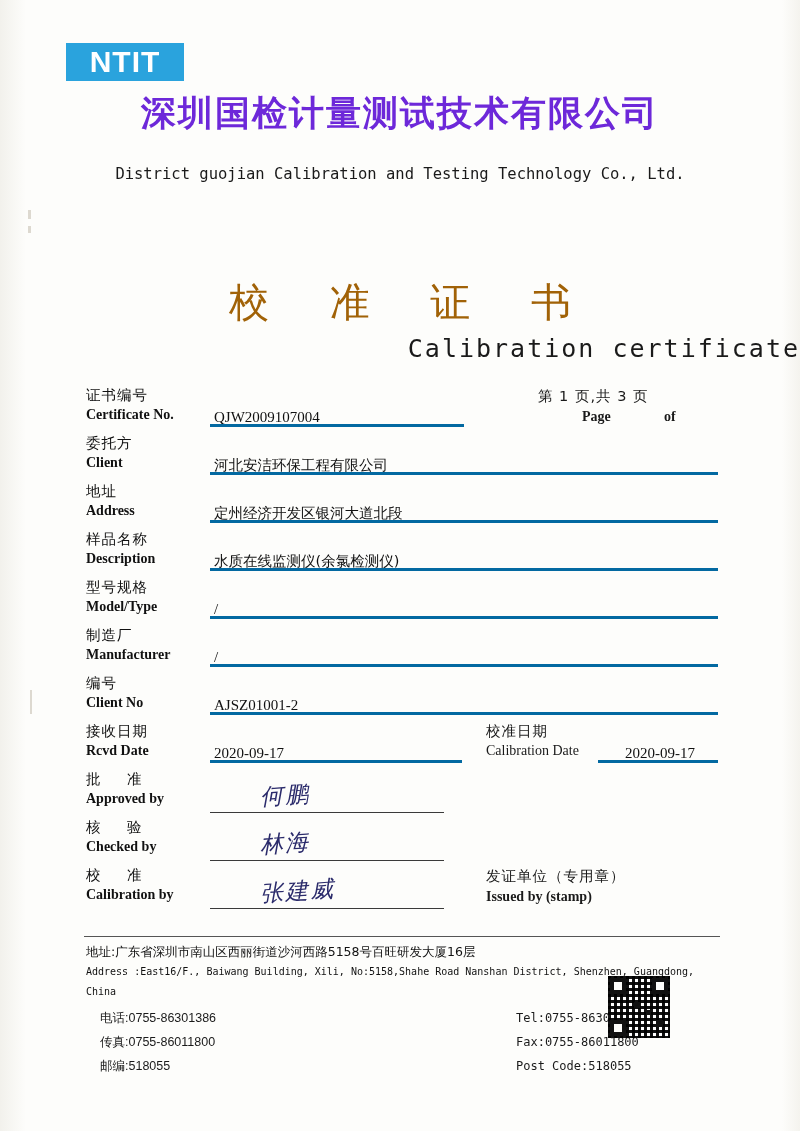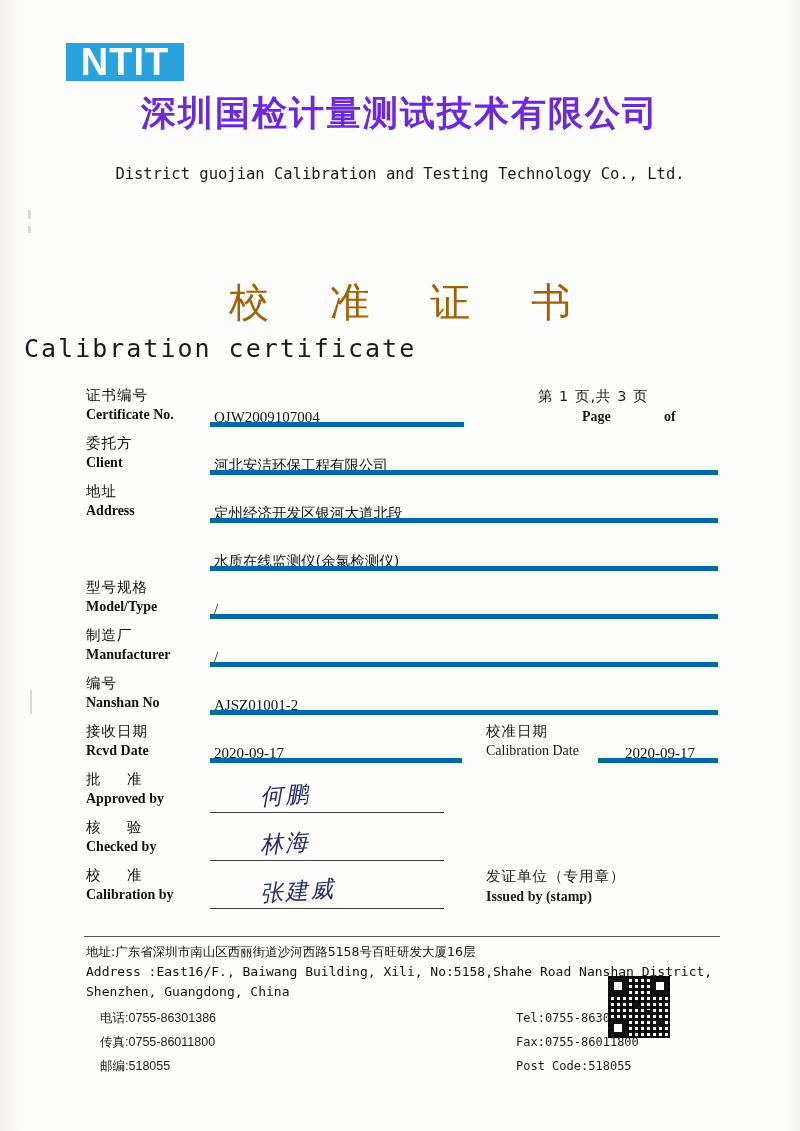--- a/index.html
+++ b/index.html
@@ -43,21 +43,21 @@
     width: 118px;
     height: 38px;
     background: #2aa3dd;
     display: flex;
     align-items: center;
     justify-content: center;
   }
   .logo-text {
     font-family: "Liberation Sans", sans-serif;
     font-weight: bold;
-    font-size: 38px;
+    font-size: 30px;
     letter-spacing: 1px;
     color: #ffffff;
     line-height: 1;
   }
   .company-cn {
     position: absolute;
     left: 0; right: 0;
     top: 90px;
     text-align: center;
     font-family: "DejaVu Sans", sans-serif;
@@ -86,21 +86,21 @@
     font-family: "DejaVu Sans", sans-serif;
     font-size: 40px;
     letter-spacing: 24px;
     text-indent: 24px;
     color: #a16207;
   }
   .title-en {
     position: absolute;
     left: 0; right: 0;
     top: 334px;
-    text-align: left;
+    text-align: right;
     font-family: "DejaVu Sans Mono", monospace;
     font-size: 25px;
     letter-spacing: 2px;
     color: #1a1a1a;
     padding-left: 24px;
   }
 
   
   .form {
     position: absolute;
@@ -133,21 +133,21 @@
     line-height: 19px;
     color: #111;
   }
   .lbl.spread .cn { letter-spacing: 11px; }
   .val {
     position: absolute;
     bottom: 6px;
     font-family: "Liberation Serif", serif;
     font-size: 15px;
     color: #111;
-    border-bottom: 5px solid #0369a1;
+    border-bottom: 3px solid #0369a1;
     height: 22px;
     line-height: 24px;
     padding-left: 4px;
     box-sizing: border-box;
     white-space: nowrap;
     overflow: hidden;
   }
   .val.cnval {
     font-family: "DejaVu Sans", sans-serif;
     font-size: 14.5px;
@@ -268,21 +268,21 @@
     width: 640px;
   }
   .f-addr-cn {
     font-family: "DejaVu Sans", sans-serif;
     font-size: 12.5px;
     line-height: 20px;
     color: #111;
   }
   .f-addr-en {
     font-family: "DejaVu Sans Mono", monospace;
-    font-size: 13px;
+    font-size: 10px;
     line-height: 20px;
     color: #111;
   }
   .f-grid {
     position: relative;
     margin-top: 4px;
     height: 76px;
   }
   .f-col-l {
     position: absolute;
@@ -368,20 +368,24 @@
 
     <div class="row">
       <div class="lbl">
         <span class="cn">地址</span>
         <span class="en">Address</span>
       </div>
       <div class="val cnval wide-val">定州经济开发区银河大道北段</div>
     </div>
 
     <div class="row">
+      <div class="lbl">
+        <span class="cn">样品名称</span>
+        <span class="en">Description</span>
+      </div>
       <div class="val cnval wide-val">水质在线监测仪(余氯检测仪)</div>
     </div>
 
     <div class="row">
       <div class="lbl">
         <span class="cn">型号规格</span>
         <span class="en">Model/Type</span>
       </div>
       <div class="val wide-val">/</div>
     </div>
@@ -390,21 +394,21 @@
       <div class="lbl">
         <span class="cn">制造厂</span>
         <span class="en">Manufacturer</span>
       </div>
       <div class="val wide-val">/</div>
     </div>
 
     <div class="row">
       <div class="lbl">
         <span class="cn">编号</span>
-        <span class="en">Nanshan No</span>
+        <span class="en">Client No</span>
       </div>
       <div class="val wide-val">AJSZ01001-2</div>
     </div>
 
     <div class="row">
       <div class="lbl">
         <span class="cn">接收日期</span>
         <span class="en">Rcvd Date</span>
       </div>
       <div class="val date-val">2020-09-17</div>

